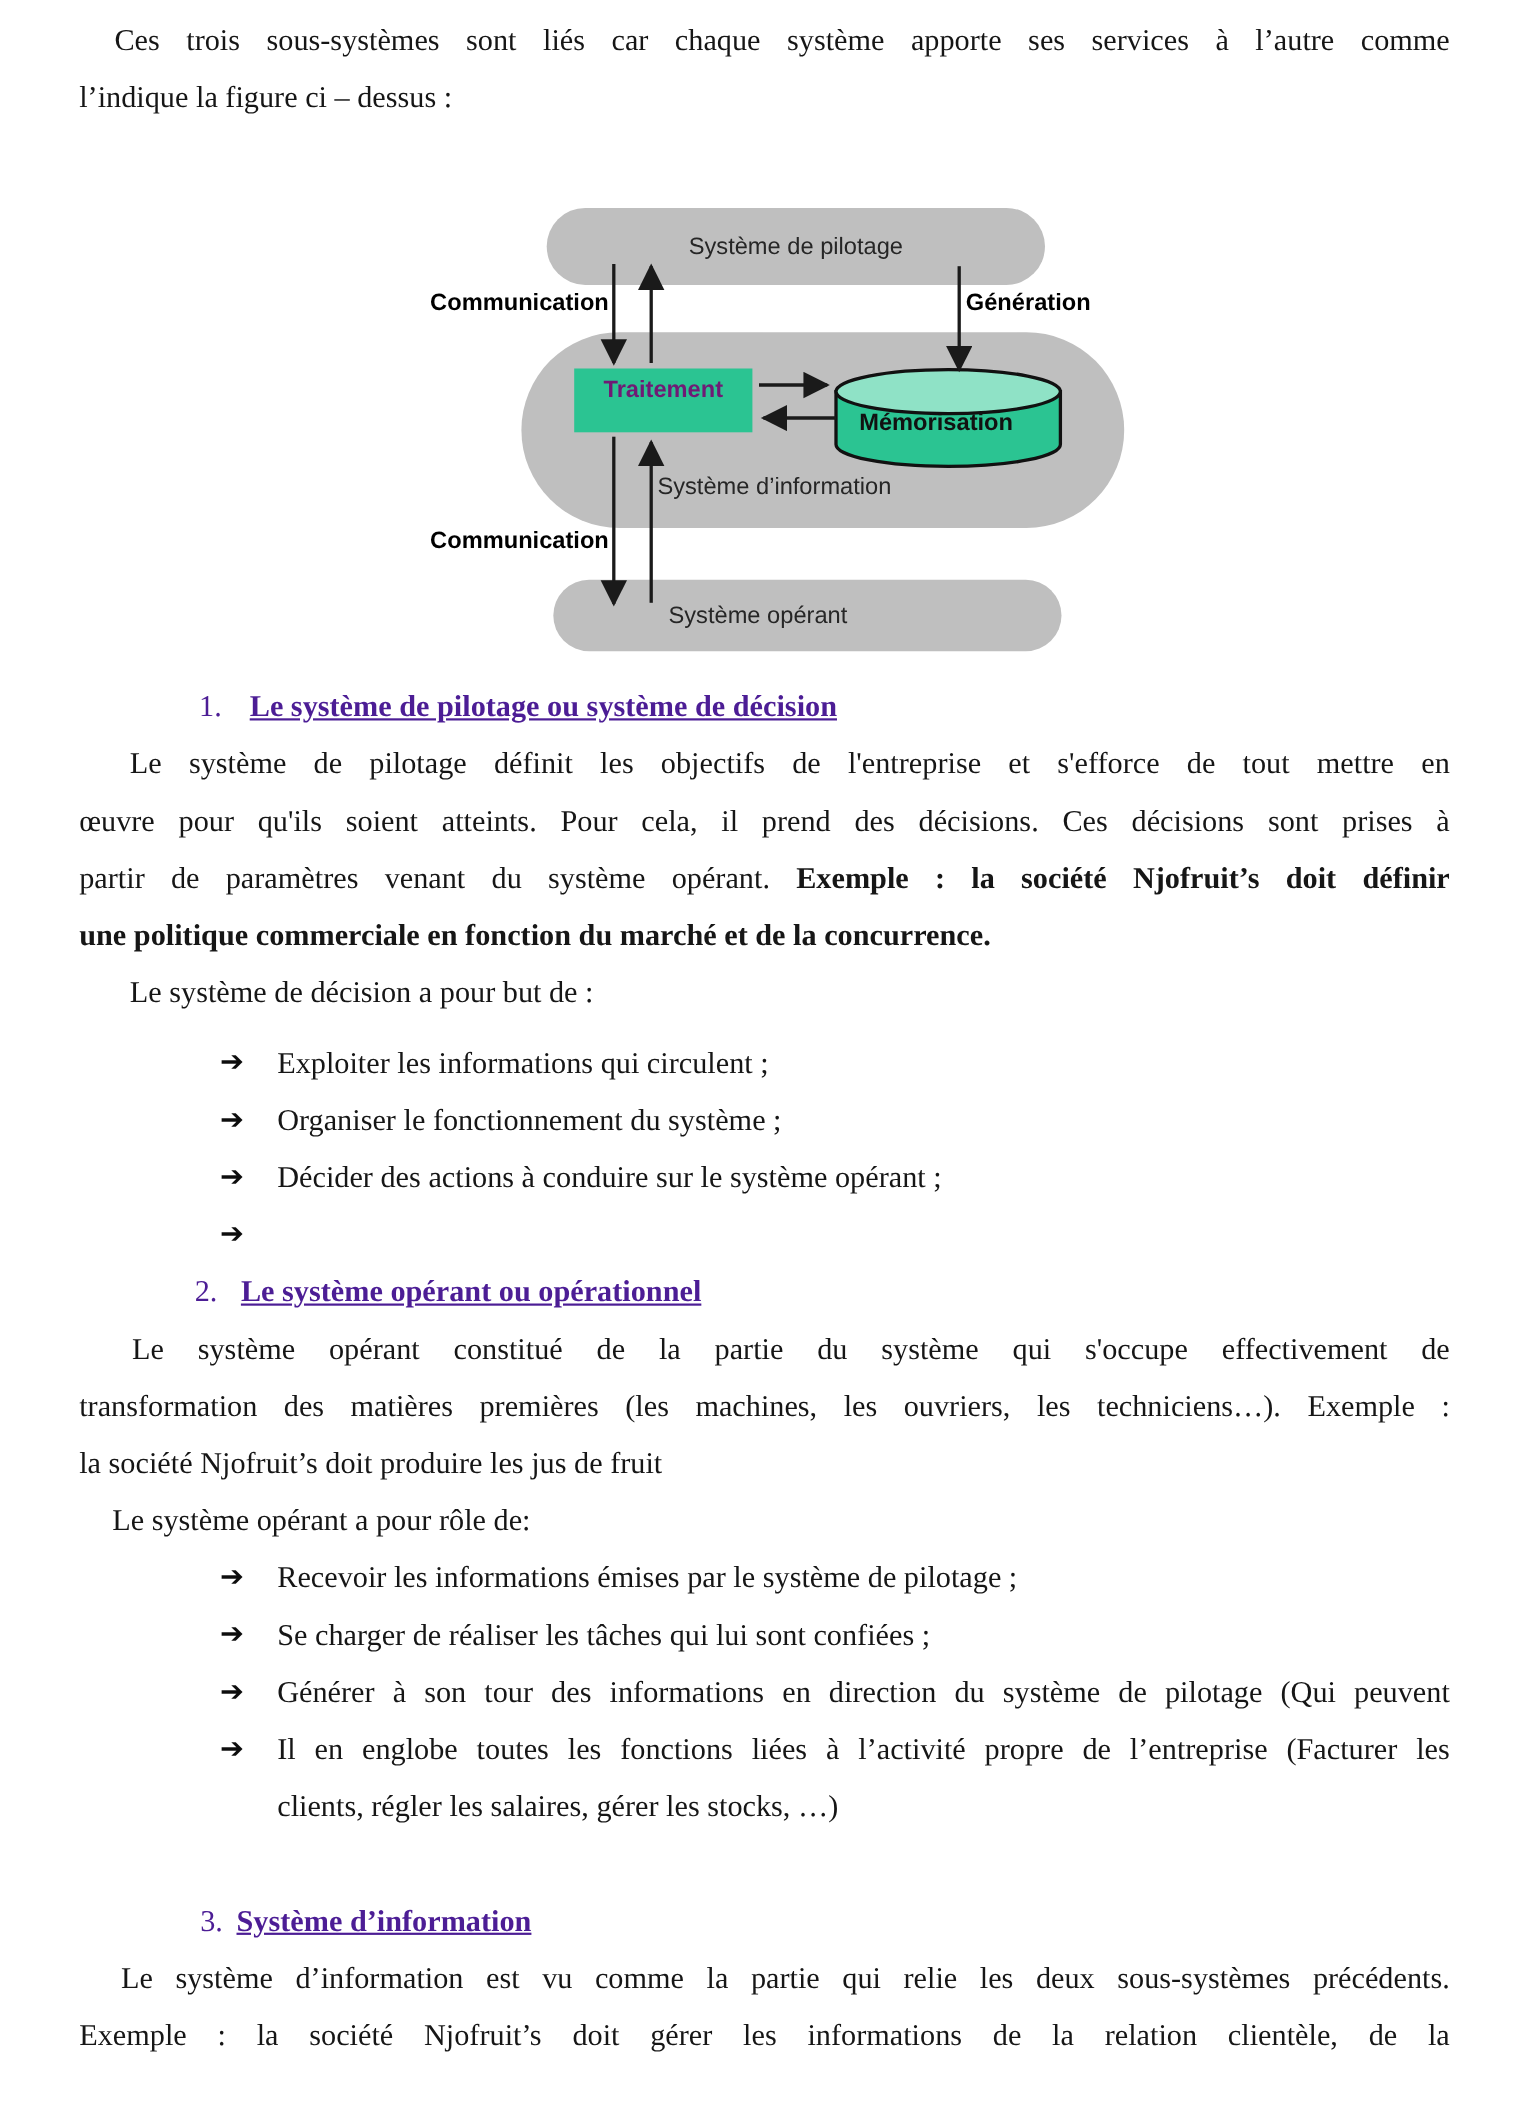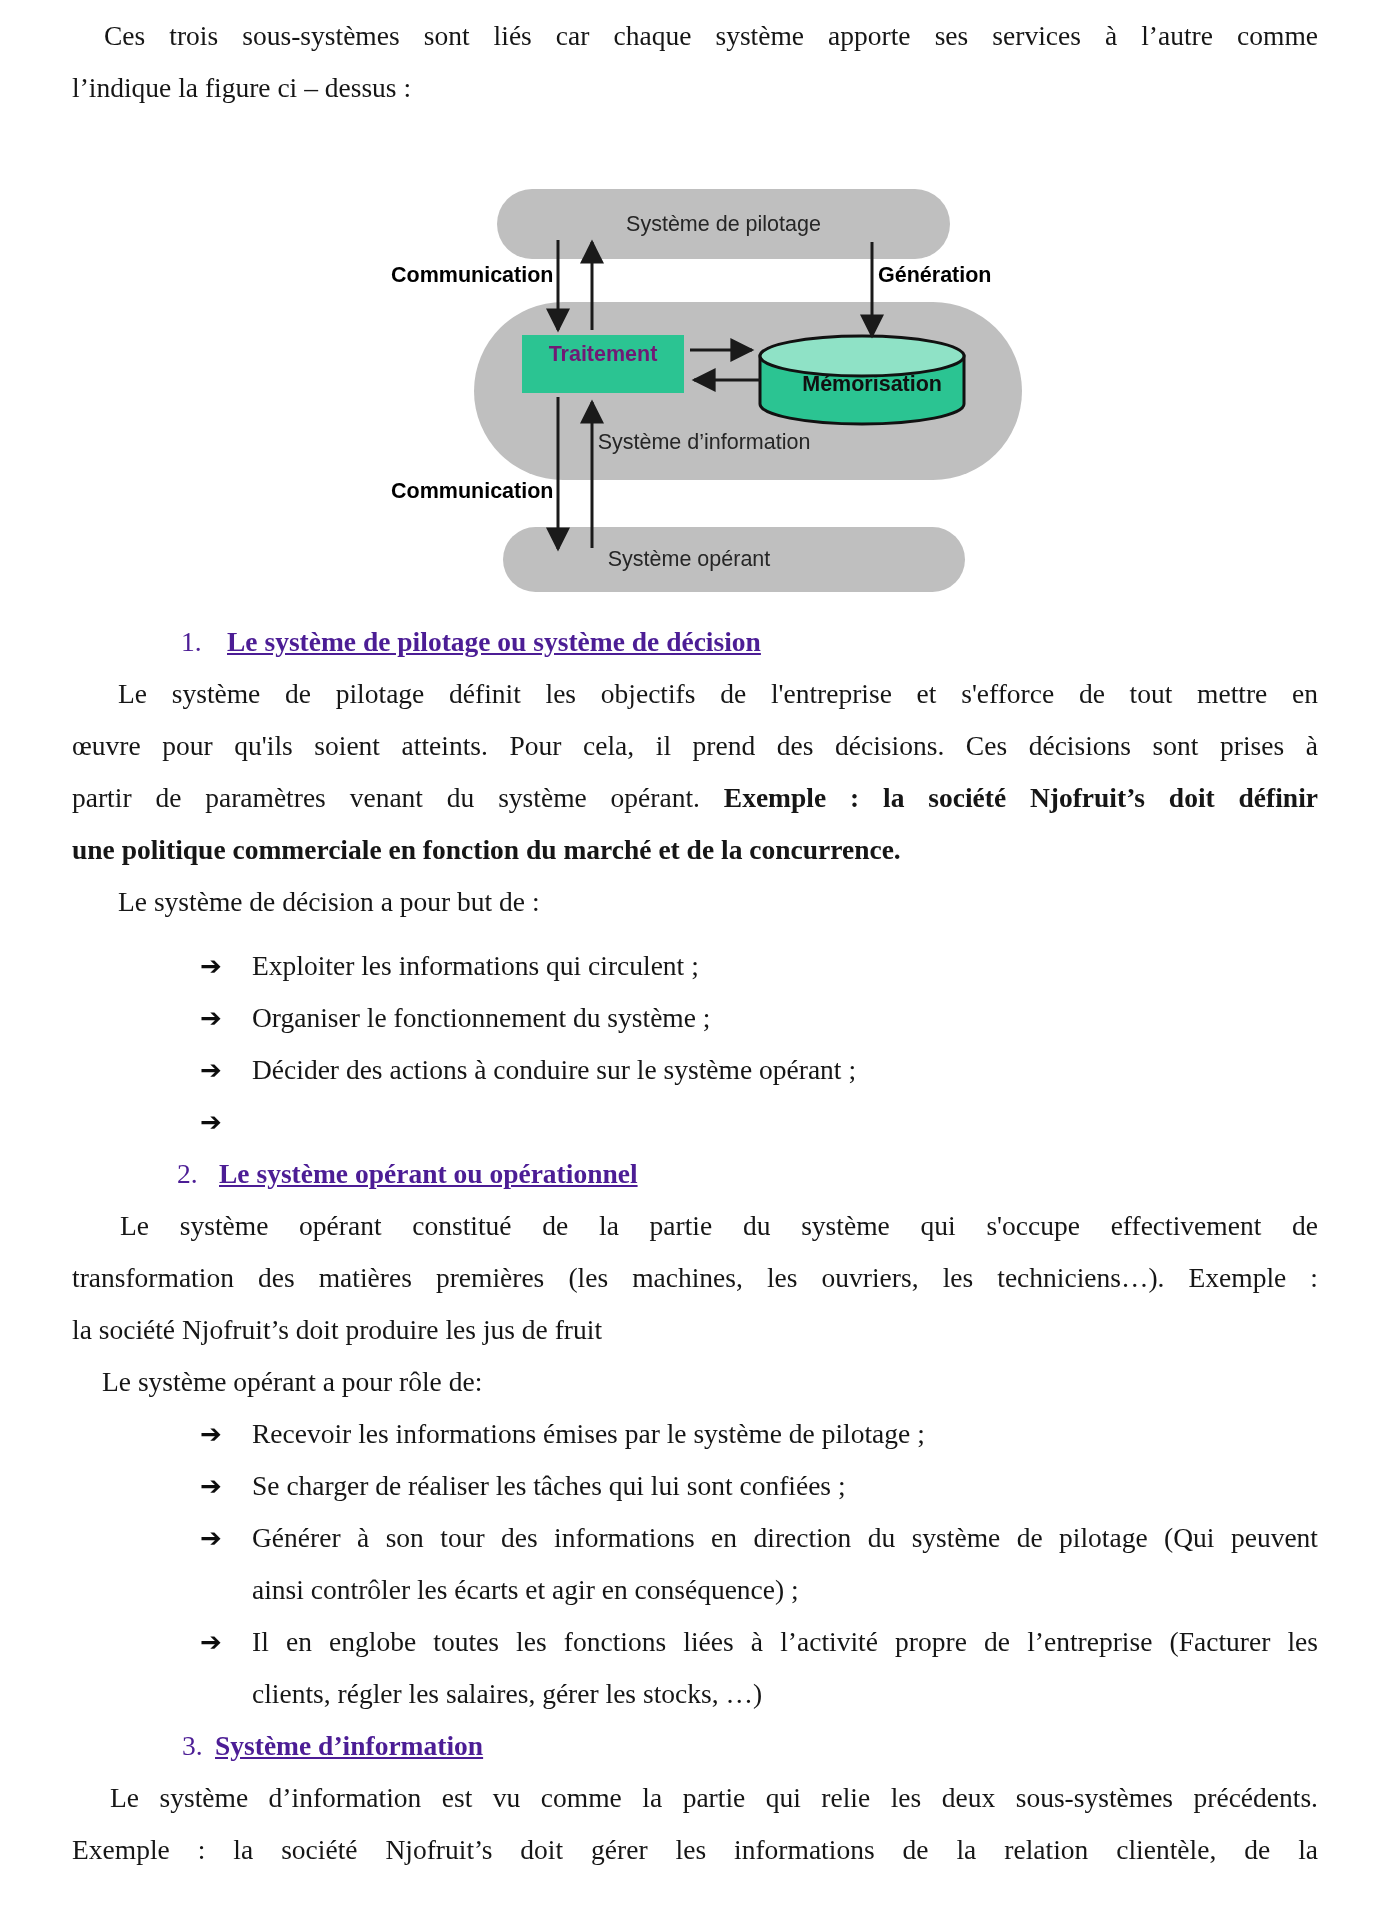--- a/index.html
+++ b/index.html
@@ -25,21 +25,21 @@
   .dg-bar-information{left:474px;top:302px;width:548px;height:178px;border-radius:89px;}
   .dg-bar-operant{left:503px;top:527px;width:462px;height:65px;border-radius:33px;padding-right:90px;box-sizing:border-box;align-items:center;}
   .dg-box-traitement{position:absolute;left:522px;top:335px;width:162px;height:58px;background:#2bc492;
           display:flex;justify-content:center;padding-top:7px;box-sizing:border-box;
           font-size:21.5px;font-weight:bold;color:#701a75;}
   .dg-label{position:absolute;font-size:21.5px;font-weight:bold;color:#000000;}
   .dg-label-communication-top{left:391px;top:263px;}
   .dg-label-generation{left:878px;top:263px;}
   .dg-label-communication-bottom{left:391px;top:479px;}
   .dg-label-information{left:430px;top:430px;width:548px;text-align:center;font-weight:normal;color:#262626;}
-  .dg-label-memorisation{left:760px;top:372px;width:182px;text-align:right;color:#111;}
+  .dg-label-memorisation{left:760px;top:372px;width:182px;text-align:center;color:#111;}
   .dg-svg{position:absolute;left:0;top:0;}
 </style>
 </head>
 <body>
 
 <div class="page">
 
   <div class="diagram">
 
     <div class="dg-bar dg-bar-pilotage">
@@ -114,21 +114,20 @@
         <div class="line just"><span>transformation des matières premières (les machines, les ouvriers, les techniciens…). Exemple :</span></div>
         <div class="line"><span>la société Njofruit’s doit produire les jus de fruit</span></div>
       </div>
       <div class="block" style="top: 1356px;">
         <div class="line" style="padding-left: 30px;"><span>Le système opérant a pour rôle de:</span></div>
       </div>
       <div class="block" style="top: 1408px;">
         <div class="line bullet-line"><span class="arrow-glyph">➔</span><span>Recevoir les informations émises par le système de pilotage ;</span></div>
         <div class="line bullet-line"><span class="arrow-glyph">➔</span><span>Se charger de réaliser les tâches qui lui sont confiées ;</span></div>
         <div class="line just bullet-line"><span class="arrow-glyph">➔</span><span>Générer à son tour des informations en direction du système de pilotage (Qui peuvent</span></div>
-        <div class="line bullet-cont"><span>ainsi contrôler les écarts et agir en conséquence) ;</span></div>
         <div class="line just bullet-line"><span class="arrow-glyph">➔</span><span>Il en englobe toutes les fonctions liées à l’activité propre de l’entreprise (Facturer les</span></div>
         <div class="line bullet-cont"><span>clients, régler les salaires, gérer les stocks, …)</span></div>
       </div>
       <div class="block" style="top: 1720px;">
         <div class="line hline"><span class="hnum" style="margin-left: 110px; width: 33px;">3.</span><span class="htitle">Système d’information</span></div>
       </div>
       <div class="block" style="top: 1772px;">
         <div class="line just" style="padding-left: 38px;"><span>Le système d’information est vu comme la partie qui relie les deux sous-systèmes précédents.</span></div>
         <div class="line just"><span>Exemple : la société Njofruit’s doit gérer les informations de la relation clientèle, de la</span></div>
       </div>

